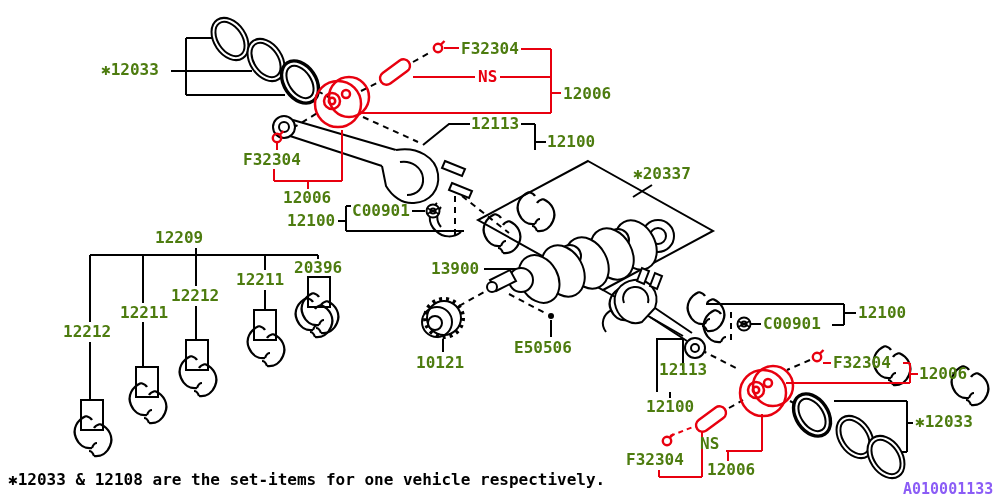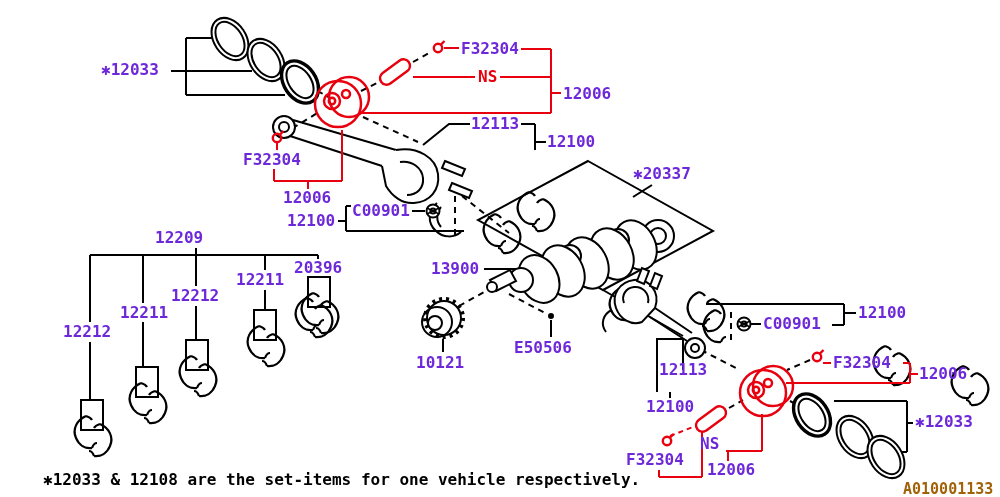--- a/index.html
+++ b/index.html
@@ -1,23 +1,23 @@
 <!DOCTYPE html>
 <html><head>
 <meta charset="utf-8">
 <style>
   html,body{margin:0;padding:0;background:#fff;}
   #stage{position:relative;width:1000px;height:497px;background:#ffffff;overflow:hidden;
          font-family:"DejaVu Sans Mono",monospace;}
   #art{position:absolute;left:0;top:0;}
-  .lbl{position:absolute;font:bold 16px "DejaVu Sans Mono",monospace;color:#6d28d9;
+  .lbl{position:absolute;font:bold 16px "DejaVu Sans Mono",monospace;color:#4d7c0f;
        white-space:nowrap;line-height:1;letter-spacing:0;}
   .red{color:#e8000f;}
-  .footer-note{position:absolute;left:8px;top:470px;font:bold 16px "DejaVu Sans Mono",monospace;color:#000;margin-left:35px;}
-  .doc-code{position:absolute;left:903px;top:480px;font:bold 15px "DejaVu Sans Mono",monospace;color:#a16207;}
+  .footer-note{position:absolute;left:8px;top:470px;font:bold 16px "DejaVu Sans Mono",monospace;color:#000;}
+  .doc-code{position:absolute;left:903px;top:480px;font:bold 15px "DejaVu Sans Mono",monospace;color:#8b5cf6;}
 </style>
 </head>
 <body>
 
 <div id="stage">
 
 <svg id="art" width="1000" height="497" viewBox="0 0 1000 497" xmlns="http://www.w3.org/2000/svg">
   <defs>
     <g id="shell" stroke="#000" stroke-width="2.2" fill="none">
       <path d="M11,0 C2,4 -3,13 1,22 C4,29 10,33 17,32"></path>

